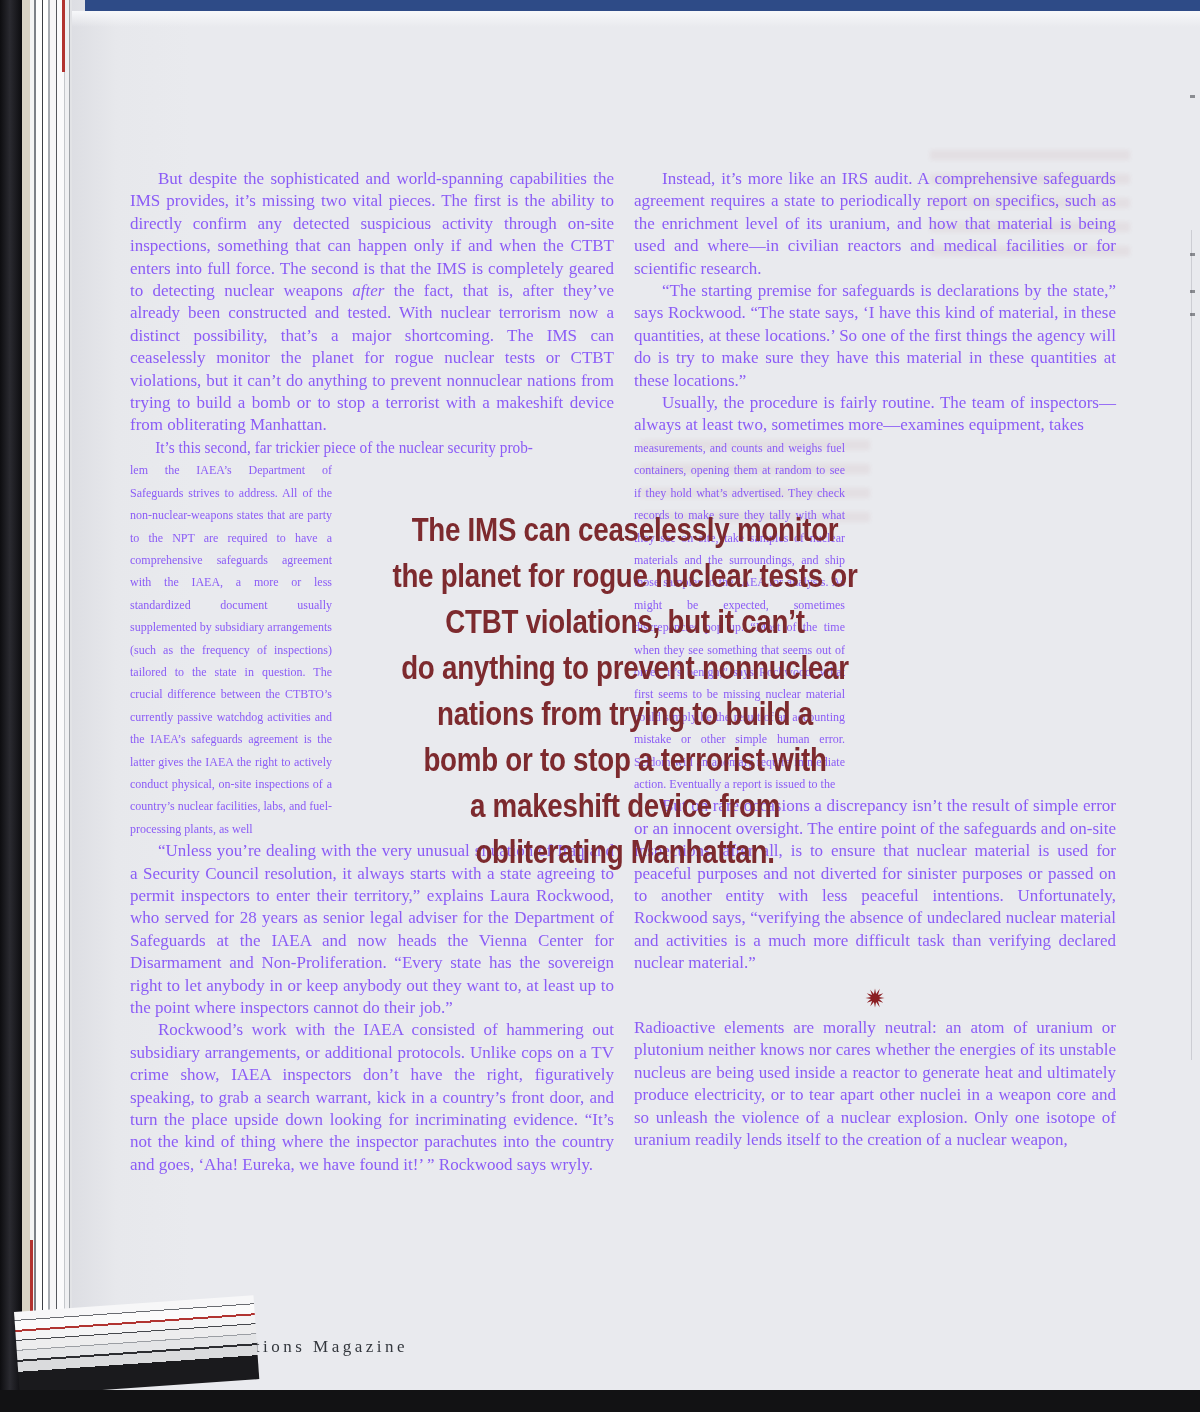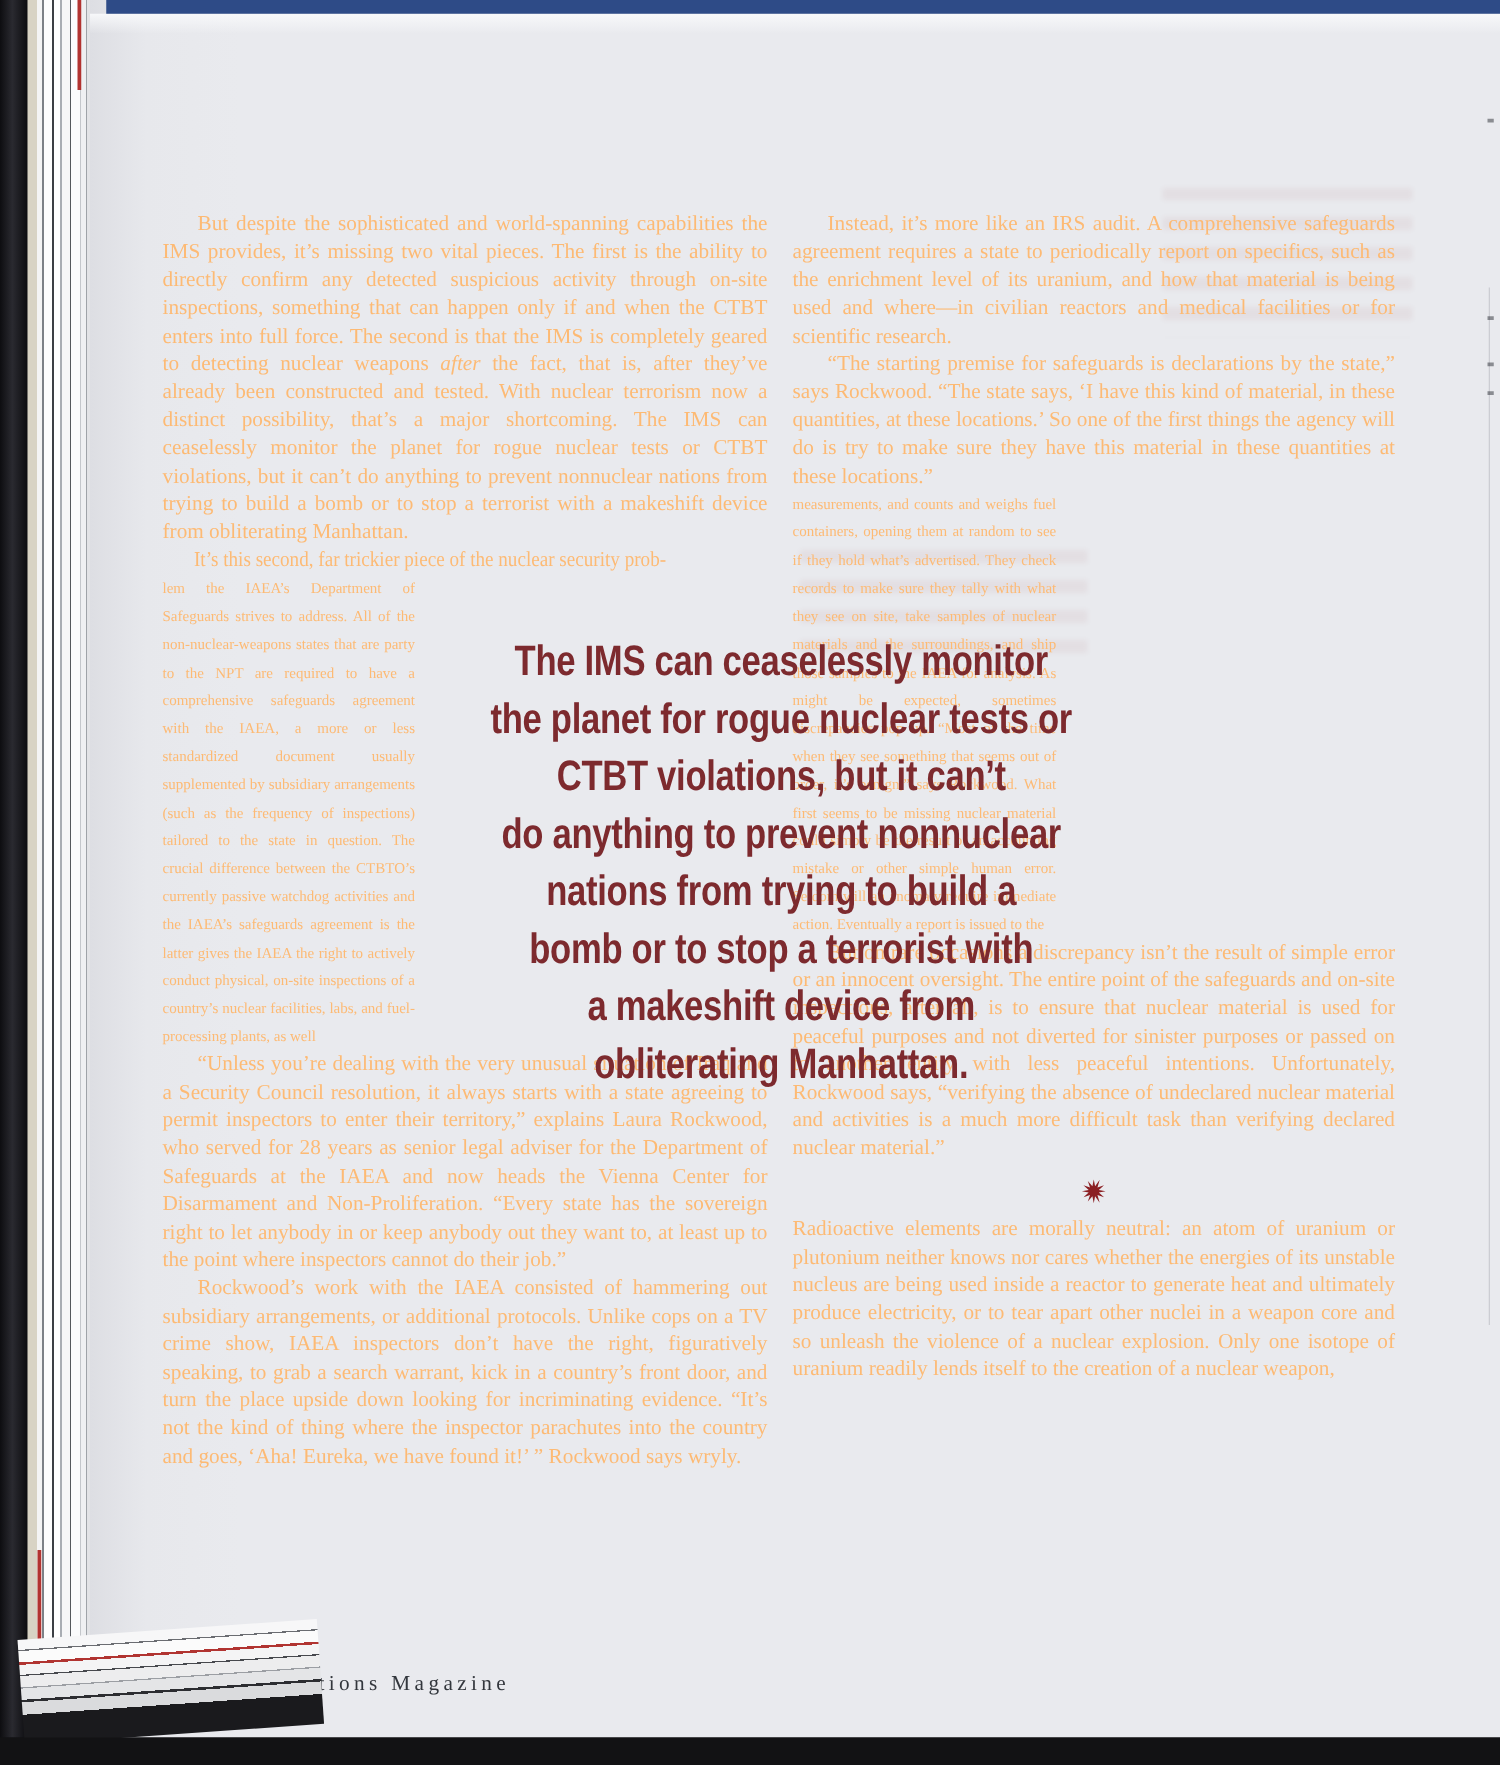--- a/index.html
+++ b/index.html
@@ -61,21 +61,21 @@
     position: absolute; left: 1191px; top: 230px; width: 1px; height: 830px;
     background: rgba(100,105,118,0.22);
   }
   .edge-tick { position: absolute; left: 1190px; width: 5px; height: 3px; background: rgba(60,62,70,0.55); }
   .ghost {
     position: absolute; pointer-events: none; filter: blur(2px); opacity: 0.06;
     background: repeating-linear-gradient(180deg, #8a3538 0 10px, transparent 10px 24px);
   }
 
   
-  .col { position: absolute; color: #fdba74; font-size: 17px; line-height: 22.4px; }
+  .col { position: absolute; color: #8b5cf6; font-size: 17px; line-height: 22.4px; }
   .col p { margin: 0; text-align: justify; }
   .col p.indent { text-indent: 28px; }
   .col-left  { left: 130px; top: 168px; width: 484px; }
   .col-right { left: 634px; top: 168px; width: 482px; }
   .intro-line { white-space: nowrap; transform: scaleX(0.90); transform-origin: 0 0; text-indent: 28px; }
   .narrow { font-size: 12px; line-height: 22.4px; }
   .narrow-left { width: 202px; }
   .narrow-right { width: 211px; margin-left: auto; }
   .pull-quote {
     position: absolute; left: 299px; top: 506px; width: 652px;
@@ -122,20 +122,21 @@
     <p class="indent"><span>But despite the sophisticated and world-spanning capabilities the IMS provides, it’s missing two vital pieces. The first is the ability to directly confirm any detected suspicious activity through on-site inspections, something that can happen only if and when the CTBT enters into full force. The second is that the IMS is completely geared to detecting nuclear weapons </span><i>after</i><span> the fact, that is, after they’ve already been constructed and tested. With nuclear terrorism now a distinct possibility, that’s a major shortcoming. The IMS can ceaselessly monitor the planet for rogue nuclear tests or CTBT violations, but it can’t do anything to prevent nonnuclear nations from trying to build a bomb or to stop a terrorist with a makeshift device from obliterating Manhattan.</span></p>
     <p class="intro-line">It’s this second, far trickier piece of the nuclear security prob-</p>
     <p class="narrow narrow-left">lem the IAEA’s Department of Safeguards strives to address. All of the non-nuclear-weapons states that are party to the NPT are required to have a comprehensive safeguards agreement with the IAEA, a more or less standardized document usually supplemented by subsidiary arrangements (such as the frequency of inspections) tailored to the state in question. The crucial difference between the CTBTO’s currently passive watchdog activities and the IAEA’s safeguards agreement is the latter gives the IAEA the right to actively conduct physical, on-site inspections of a country’s nuclear facilities, labs, and fuel-processing plants, as well</p>
     <p class="indent">“Unless you’re dealing with the very unusual situation of Iraq and a Security Council resolution, it always starts with a state agreeing to permit inspectors to enter their territory,” explains Laura Rockwood, who served for 28 years as senior legal adviser for the Department of Safeguards at the IAEA and now heads the Vienna Center for Disarmament and Non-Proliferation. “Every state has the sovereign right to let anybody in or keep anybody out they want to, at least up to the point where inspectors cannot do their job.”</p>
     <p class="indent">Rockwood’s work with the IAEA consisted of hammering out subsidiary arrangements, or additional protocols. Unlike cops on a TV crime show, IAEA inspectors don’t have the right, figuratively speaking, to grab a search warrant, kick in a country’s front door, and turn the place upside down looking for incriminating evidence. “It’s not the kind of thing where the inspector parachutes into the country and goes, ‘Aha! Eureka, we have found it!’ ” Rockwood says wryly.</p>
   </div>
 
   <div class="col col-right">
     <p class="indent">Instead, it’s more like an IRS audit. A comprehensive safeguards agreement requires a state to periodically report on specifics, such as the enrichment level of its uranium, and how that material is being used and where—in civilian reactors and medical facilities or for scientific research.</p>
     <p class="indent">“The starting premise for safeguards is declarations by the state,” says Rockwood. “The state says, ‘I have this kind of material, in these quantities, at these locations.’ So one of the first things the agency will do is try to make sure they have this material in these quantities at these locations.”</p>
+    <p class="indent">Usually, the procedure is fairly routine. The team of inspectors—always at least two, sometimes more—examines equipment, takes</p>
     <p class="narrow narrow-right">measurements, and counts and weighs fuel containers, opening them at random to see if they hold what’s advertised. They check records to make sure they tally with what they see on site, take samples of nuclear materials and the surroundings, and ship those samples to the IAEA for analysis. As might be expected, sometimes discrepancies pop up. “Most of the time when they see something that seems out of order, it’s benign,” says Rockwood. What first seems to be missing nuclear material could simply be the result of an accounting mistake or other simple human error. Seldom will an anomaly require immediate action. Eventually a report is issued to the</p>
     <p class="indent">But on rare occasions a discrepancy isn’t the result of simple error or an innocent oversight. The entire point of the safeguards and on-site inspections, after all, is to ensure that nuclear material is used for peaceful purposes and not diverted for sinister purposes or passed on to another entity with less peaceful intentions. Unfortunately, Rockwood says, “verifying the absence of undeclared nuclear material and activities is a much more difficult task than verifying declared nuclear material.”</p>
     <div class="divider">
       <svg width="20" height="20" viewBox="0 0 20 20">
         <polygon fill="#8b1f23" points="10,0.5 11.09,5.94 14.75,0.77 12.97,7.03 18.23,5.25 14.06,8.91 19.5,10 14.06,11.09 18.23,14.75 12.97,12.97 14.75,19.23 11.09,14.06 10,19.5 8.91,14.06 5.25,18.23 7.03,12.97 1.77,14.75 5.94,11.09 0.5,10 5.94,8.91 1.77,5.25 7.03,7.03 5.25,1.77 8.91,5.94"></polygon>
       </svg>
     </div>
     <p>Radioactive elements are morally neutral: an atom of uranium or plutonium neither knows nor cares whether the energies of its unstable nucleus are being used inside a reactor to generate heat and ultimately produce electricity, or to tear apart other nuclei in a weapon core and so unleash the violence of a nuclear explosion. Only one isotope of uranium readily lends itself to the creation of a nuclear weapon,</p>
   </div>
 

